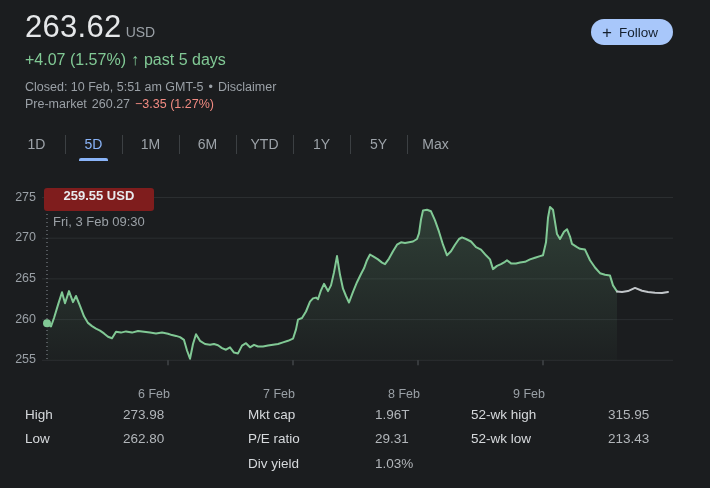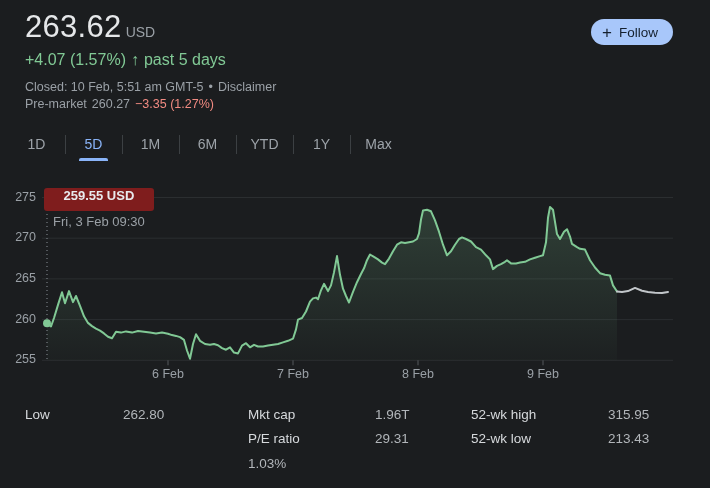--- a/index.html
+++ b/index.html
@@ -40,21 +40,21 @@
   .chart-hotspot { position:absolute; left:40px; top:190px; width:636px; height:176px; }
   .tooltip {
     position:absolute; left:44px; top:188px; height:23px;
     background:#7f1d1d; border-radius:3px; padding:0 9px;
     display:flex; align-items:center; gap:11px; font-size:13px; white-space:nowrap;flex-direction:column;
   }
   .tooltip-price { color:#e8eaed; font-weight:bold; }
   .tooltip-time { color:#9aa0a6; }
   .axis-label { position:absolute; font-size:12.5px; color:#9aa0a6; }
   .y-axis-label { left:0; width:36px; text-align:right; }
-  .x-axis-label { width:60px; text-align:center; top:367px; }
+  .x-axis-label { width:60px; top:387px; }
   
   .stat-col { position:absolute; top:402px; }
   .stat-col.c1 { left:25px; }  .stat-col.c1 .stat-label { width:98px; }
   .stat-col.c2 { left:248px; } .stat-col.c2 .stat-label { width:127px; }
   .stat-col.c3 { left:471px; } .stat-col.c3 .stat-label { width:137px; }
   .stat-row { display:flex; align-items:center; height:24.5px; font-size:13.5px; }
   .stat-label { color:#d6d9dc; }
   .stat-value { color:#b2b6ba; }
 </style>
 </head>
@@ -117,20 +117,21 @@
     <span class="neg">−3.35 (1.27%)</span>
   </div>
 
   <div class="tabs">
     <div class="tab">1D</div>
     <div class="tab active">5D</div>
     <div class="tab">1M</div>
     <div class="tab">6M</div>
     <div class="tab">YTD</div>
     <div class="tab">1Y</div>
+    <div class="tab">5Y</div>
     <div class="tab">Max</div>
   </div>
 
   <div class="chart-hotspot"></div>
 
   <div class="tooltip">
     <span class="tooltip-price">259.55 USD</span>
     <span class="tooltip-time">Fri, 3 Feb 09:30</span>
   </div>
 
@@ -143,35 +144,40 @@
     </div>
   <div id="x-axis-labels">
       <div class="axis-label x-axis-label" style="left: 138px;">6 Feb</div>
       <div class="axis-label x-axis-label" style="left: 263px;">7 Feb</div>
       <div class="axis-label x-axis-label" style="left: 388px;">8 Feb</div>
       <div class="axis-label x-axis-label" style="left: 513px;">9 Feb</div>
     </div>
 
   <div class="stat-col c1">
     <div class="stat-row">
+      <span class="stat-label">High</span>
+      <span class="stat-value">273.98</span>
+    </div>
+    <div class="stat-row">
       <span class="stat-label">Low</span>
       <span class="stat-value">262.80</span>
     </div>
   </div>
 
   <div class="stat-col c2">
     <div class="stat-row">
       <span class="stat-label">Mkt cap</span>
       <span class="stat-value">1.96T</span>
     </div>
     <div class="stat-row">
       <span class="stat-label">P/E ratio</span>
       <span class="stat-value">29.31</span>
     </div>
     <div class="stat-row">
+      <span class="stat-label">Div yield</span>
       <span class="stat-value">1.03%</span>
     </div>
   </div>
 
   <div class="stat-col c3">
     <div class="stat-row">
       <span class="stat-label">52-wk high</span>
       <span class="stat-value">315.95</span>
     </div>
     <div class="stat-row">

